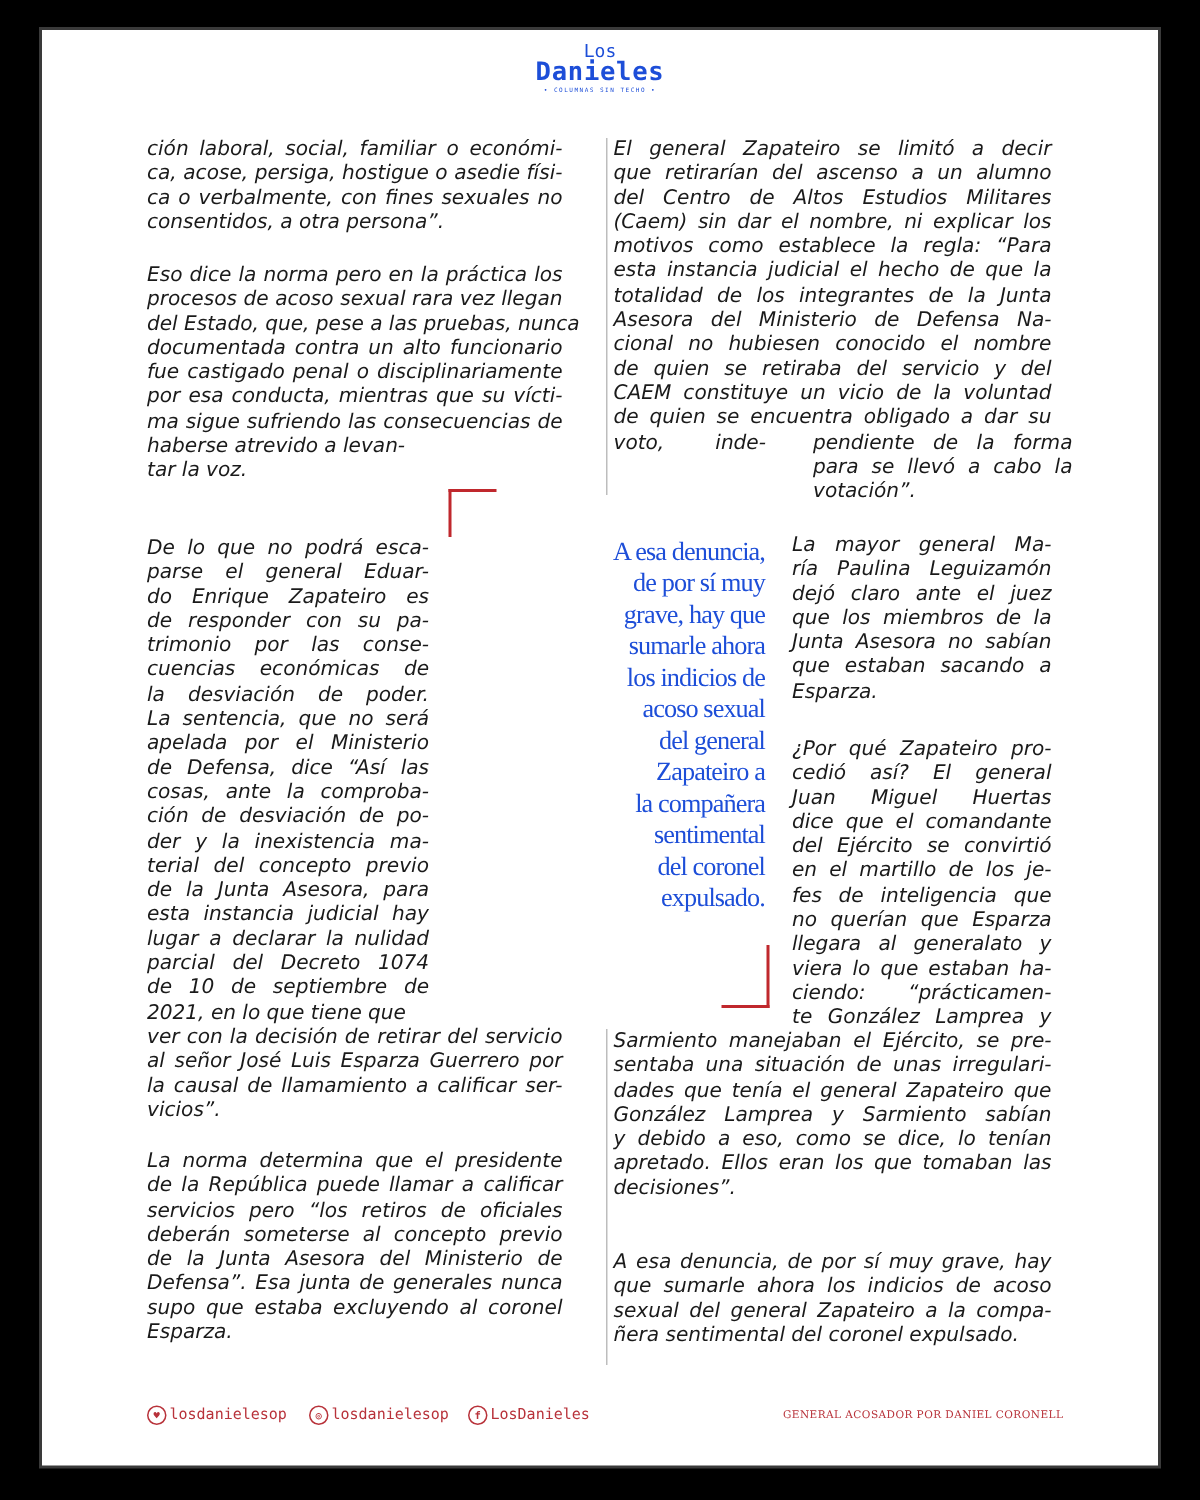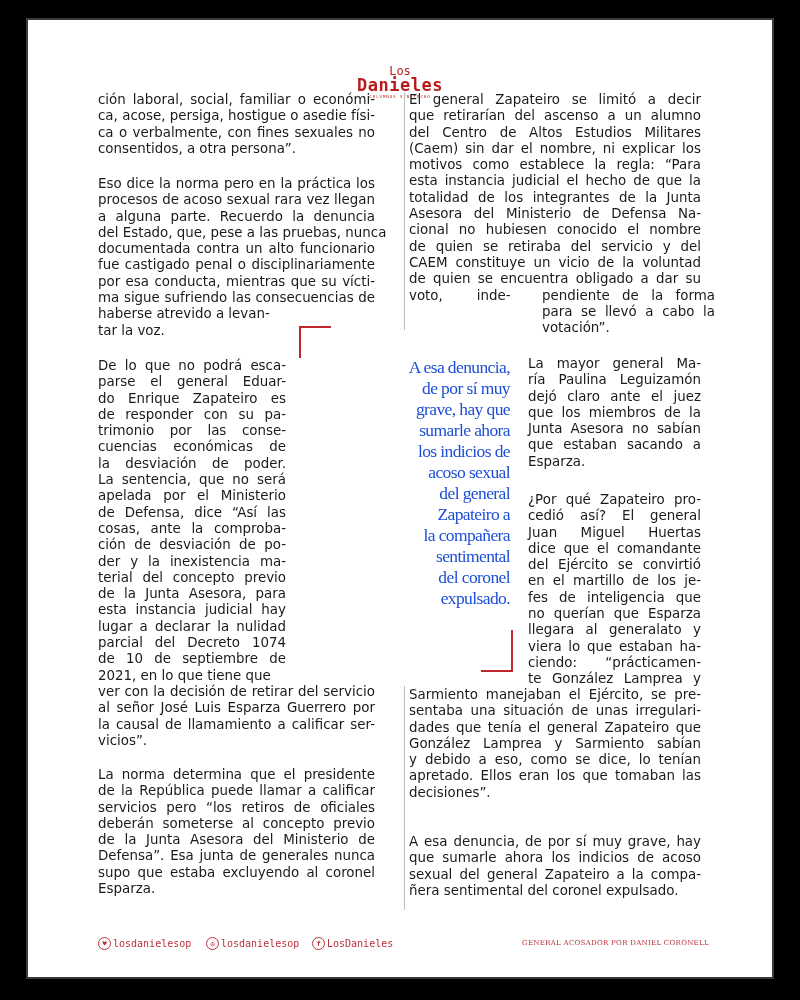--- a/index.html
+++ b/index.html
@@ -1,22 +1,22 @@
 <!DOCTYPE html>
 <html><head>
 <meta charset="utf-8">
 <style>
   html, body { margin:0; padding:0; }
   body { width:800px; height:1000px; background:#000; position:relative; overflow:hidden; font-family:"DejaVu Sans", sans-serif; }
   .paper { position:absolute; left:28px; top:20px; width:744px; height:957px; background:#fff; box-shadow:0 0 0 2px #3a3a3a; }
-  .logo { position:absolute; left:0; top:8px; width:100%; text-align:center; color:#b91c1c;margin-top:37px; }
+  .logo { position:absolute; left:0; top:8px; width:100%; text-align:center; color:#1d4ed8; }
   .logo .l1 { font-family:"DejaVu Sans Mono", monospace; font-size:12px; line-height:12px; }
   .logo .l2 { font-family:"DejaVu Sans Mono", monospace; font-size:17px; font-weight:bold; line-height:17px; letter-spacing:0.5px; }
   .logo .l3 { font-family:"DejaVu Sans Mono", monospace; font-size:4px; letter-spacing:1px; line-height:6px; }
-  .blk { position:absolute; font-family:"DejaVu Sans", sans-serif; font-size:13.4px; line-height:16.3px; color:#1a1a1a; text-align:justify; }
+  .blk { position:absolute; font-family:"DejaVu Sans", sans-serif; font-size:13.4px; line-height:16.3px; color:#1a1a1a; text-align:justify;font-style:italic; }
   .blk .ln { display:block; white-space:nowrap; text-align:justify; text-align-last:justify; height:16.3px; }
   .blk .ln.last { text-align-last:left; }
   .divider { position:absolute; left:376px; width:1px; background:#bdbdbd; }
   .quote { position:absolute; left:282px; top:337px; width:200px; text-align:right; font-family:Liberation Serif, serif; font-size:17.5px; line-height:21px; color:#1d4ed8; letter-spacing:-0.6px; }
   .bracket { position:absolute; border-color:#c0282d; border-style:solid; border-width:0; }
   .footer { position:absolute; top:917px; font-family:"DejaVu Sans Mono", monospace; font-size:10px; color:#b8323a; display:flex; align-items:center; }
   .ficon { width:11px; height:11px; border:1.2px solid #b8323a; border-radius:50%; display:inline-flex; align-items:center; justify-content:center; font-size:7px; margin-right:2px; font-weight:bold; }
   .byline { position:absolute; left:494px; top:919px; font-family:"DejaVu Serif", serif; font-size:7px; letter-spacing:0.3px; color:#b8323a; }
 </style>
 </head>
@@ -33,21 +33,20 @@
   <div class="blk" style="left:70px; top:72px; width:277px;">
     <span class="ln">ción laboral, social, familiar o económi-</span>
     <span class="ln">ca, acose, persiga, hostigue o asedie físi-</span>
     <span class="ln">ca o verbalmente, con fines sexuales no</span>
     <span class="ln last">consentidos, a otra persona”.</span>
   </div>
 
   <div class="blk" style="left:70px; top:156px; width:277px;">
     <span class="ln">Eso dice la norma pero en la práctica los</span>
     <span class="ln">procesos de acoso sexual rara vez llegan</span>
-    <span class="ln">a alguna parte. Recuerdo la denuncia</span>
     <span class="ln">del Estado, que, pese a las pruebas, nunca</span>
     <span class="ln">documentada contra un alto funcionario</span>
     <span class="ln">fue castigado penal o disciplinariamente</span>
     <span class="ln">por esa conducta, mientras que su vícti-</span>
     <span class="ln">ma sigue sufriendo las consecuencias de</span>
     <span class="ln last">haberse atrevido a levan-</span>
     <span class="ln last">tar la voz.</span>
   </div>
 
   <div class="blk" style="left:70px; top:338px; width:188px;">

